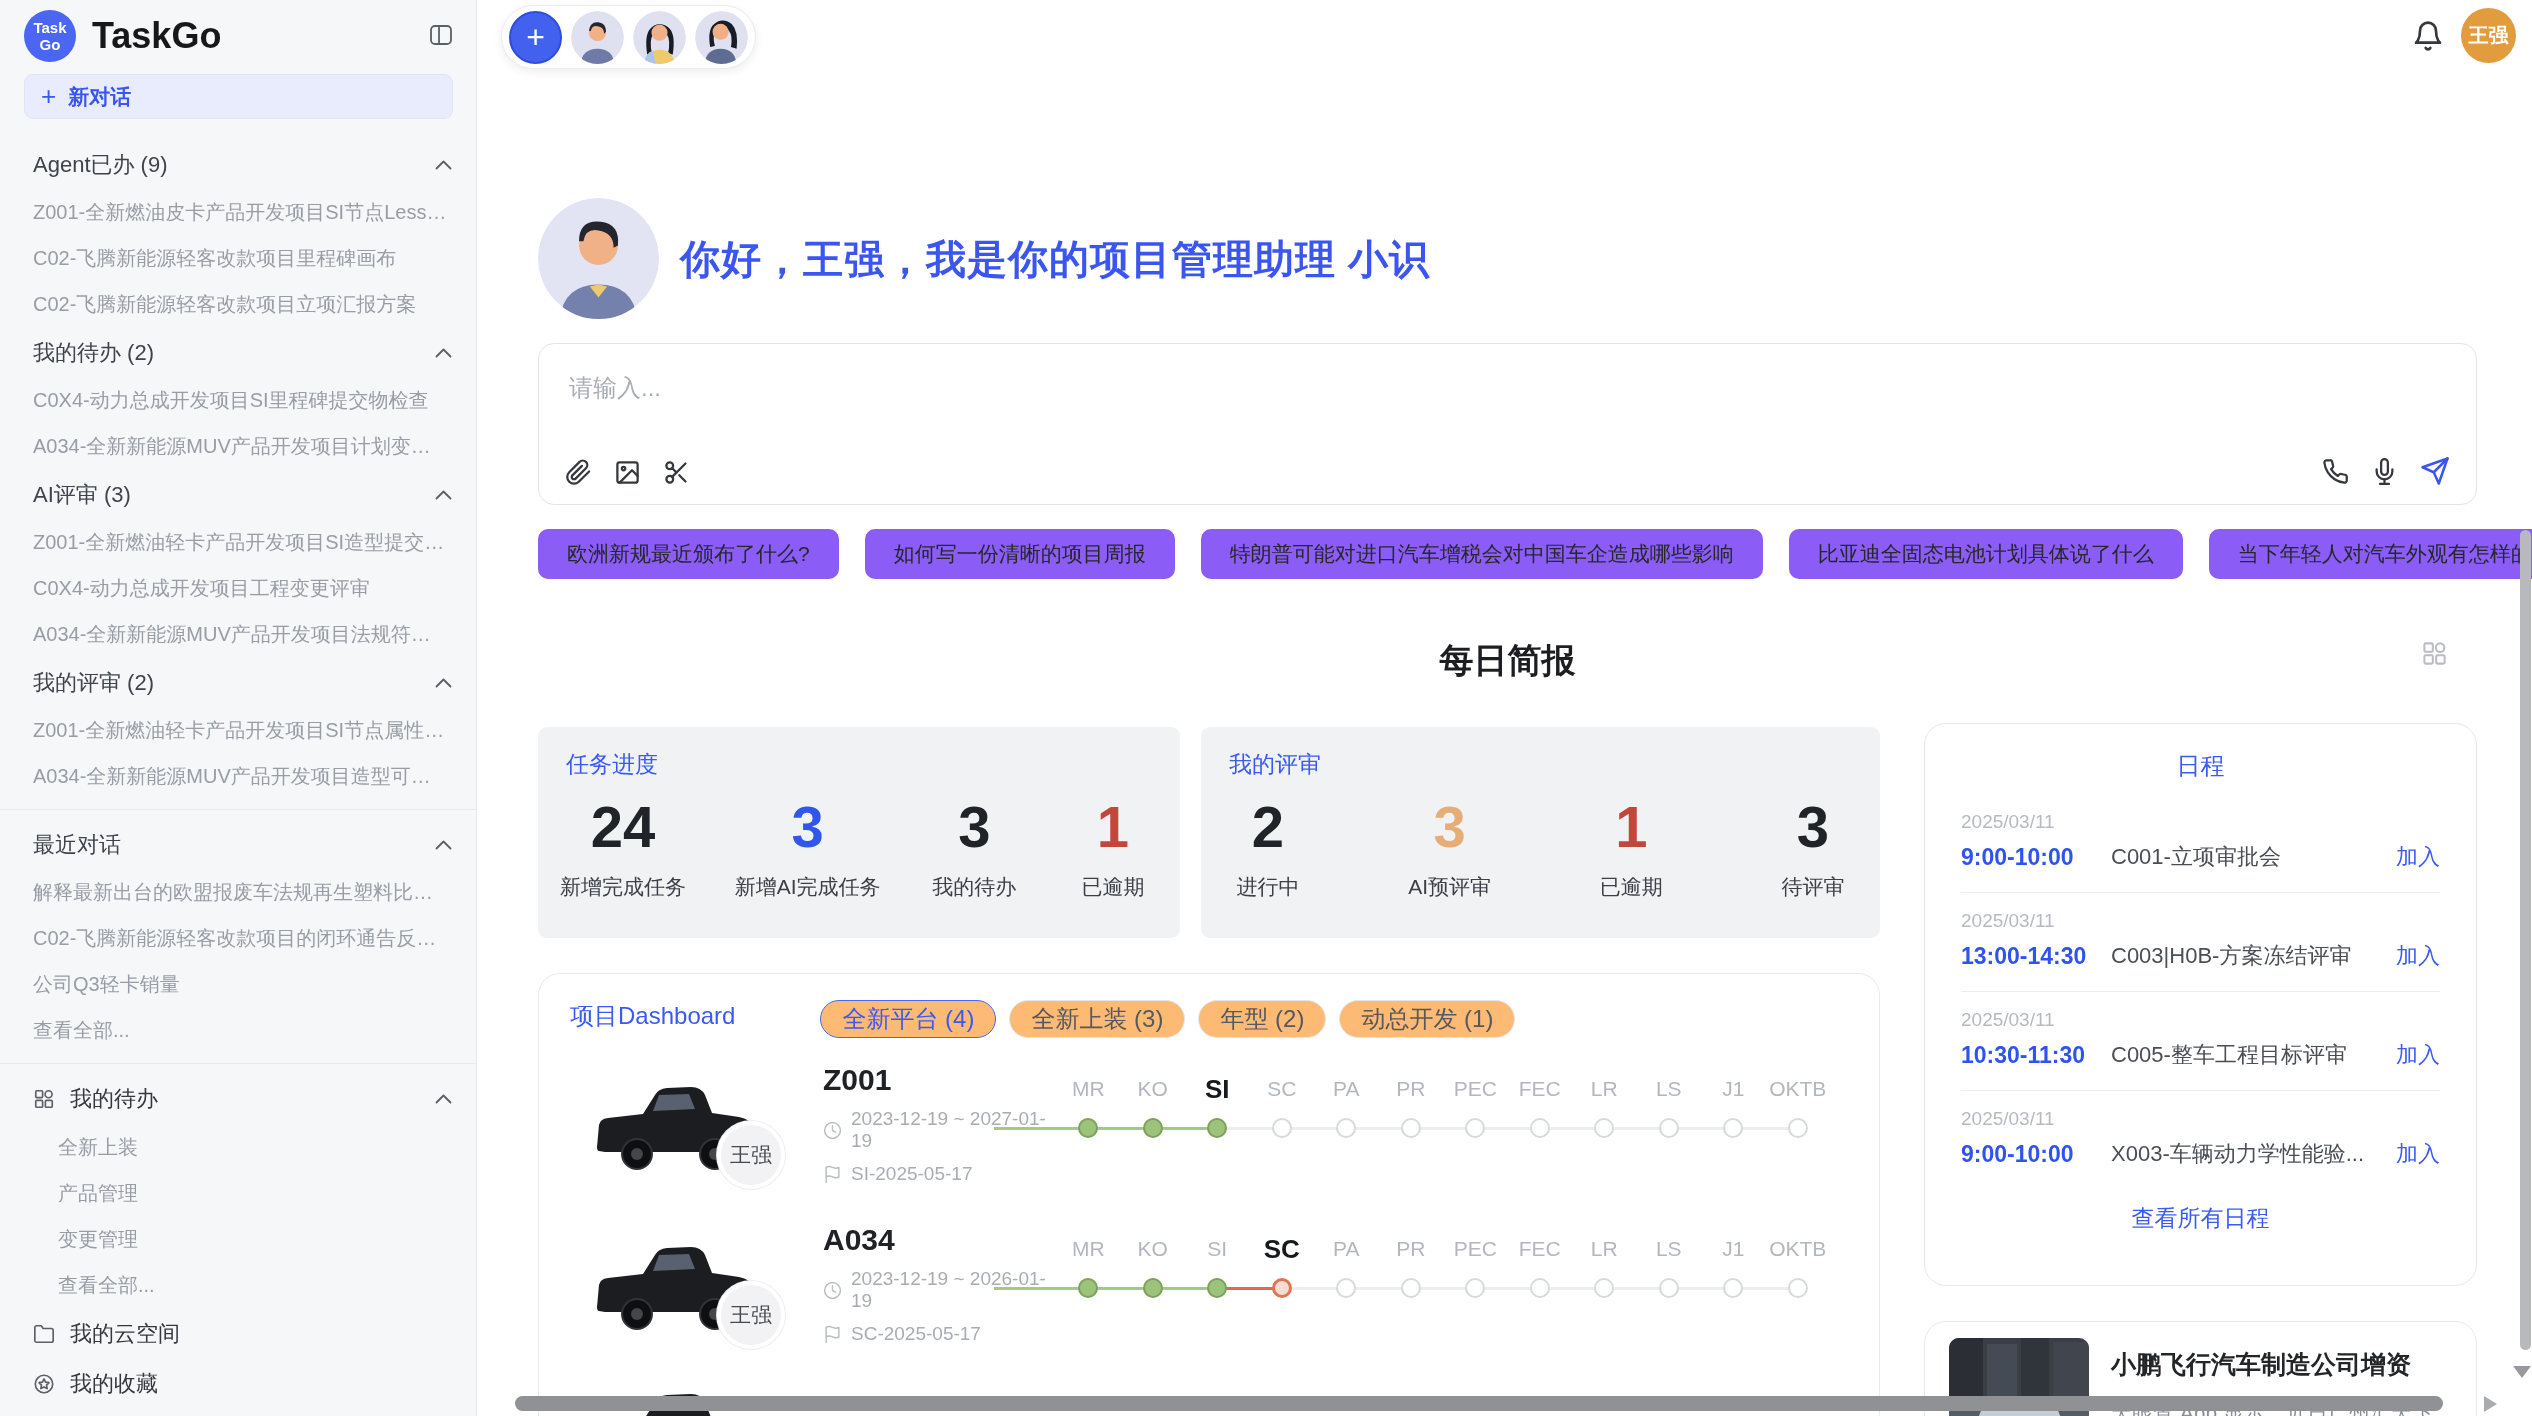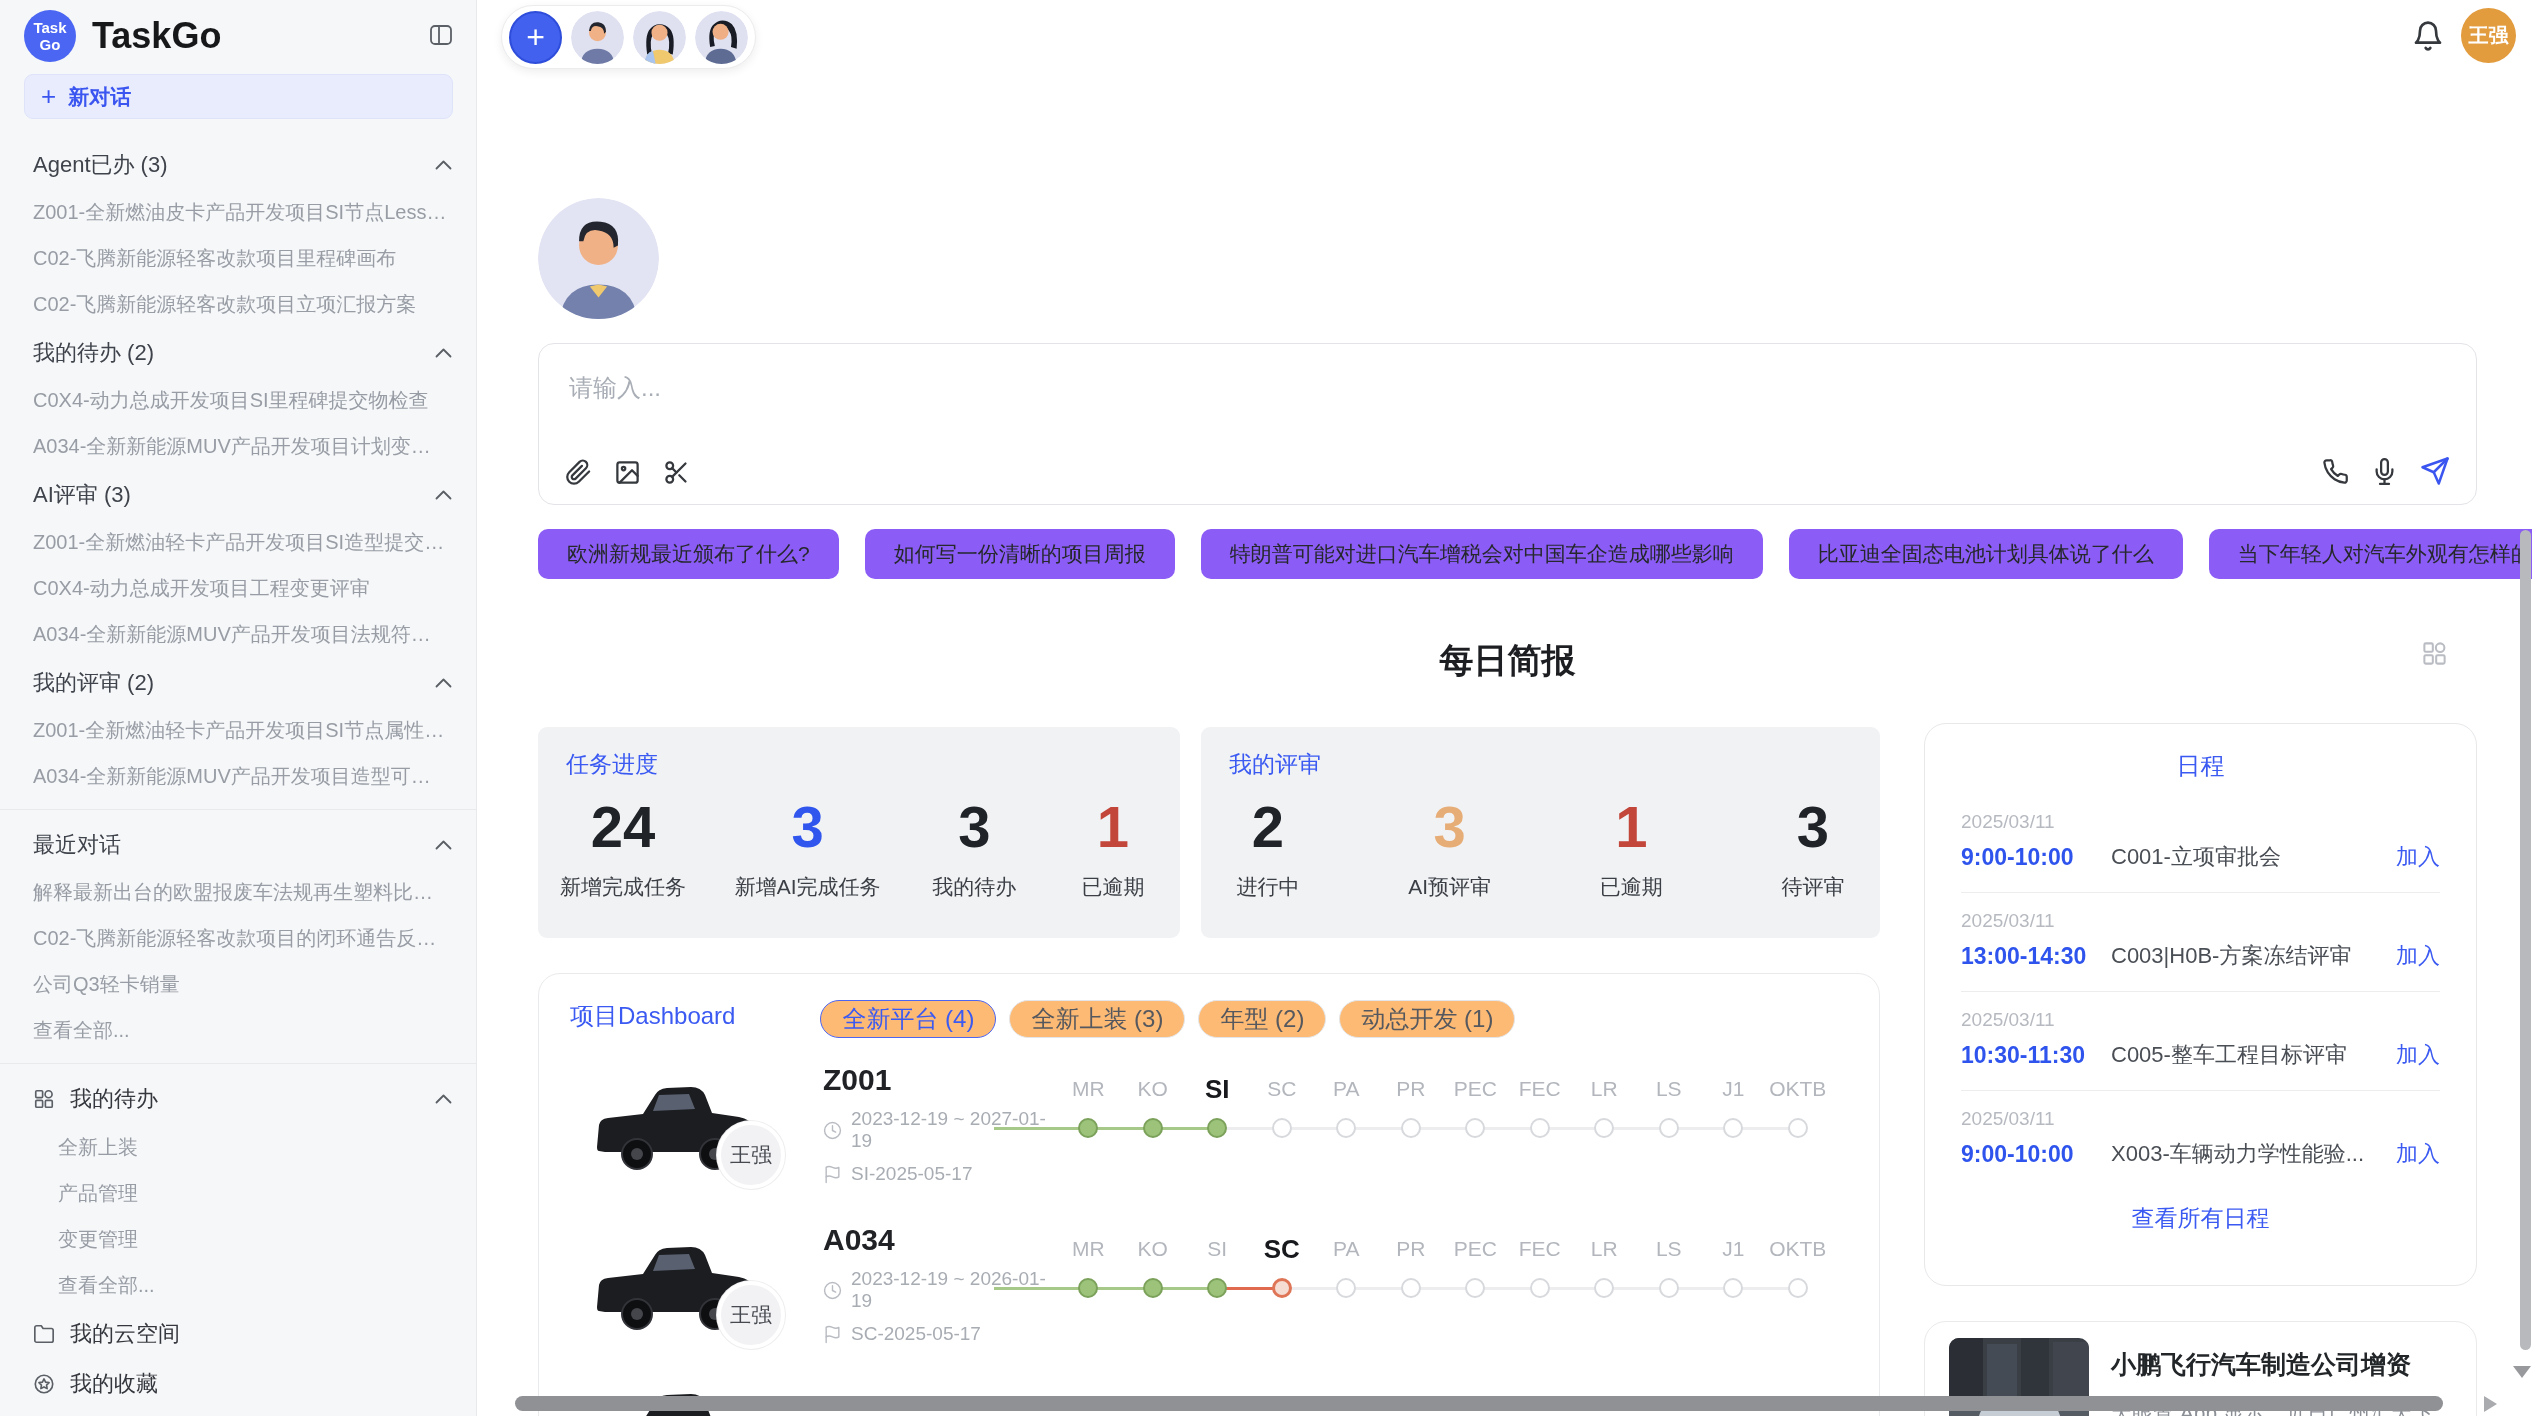--- a/index.html
+++ b/index.html
@@ -186,21 +186,21 @@
         </svg>
     </div>
     <div class="newchat-btn">
       <span class="newchat-plus">+</span>
       <span>新对话</span>
     </div>
 
     <div class="side-scroll">
 
       <div class="sec-header">
-        <span>Agent已办 (3)</span>
+        <span>Agent已办 (9)</span>
         <svg class="chev stroke" viewBox="0 0 17 10">
             <polyline points="1.5,8.5 8.5,1.5 15.5,8.5"></polyline>
           </svg>
       </div>
       <div class="side-item">Z001-全新燃油皮卡产品开发项目SI节点Lesson Learn报告</div>
       <div class="side-item">C02-飞腾新能源轻客改款项目里程碑画布</div>
       <div class="side-item">C02-飞腾新能源轻客改款项目立项汇报方案</div>
 
       <div class="sec-header">
         <span>我的待办 (2)</span>
@@ -321,20 +321,21 @@
 
     <div class="hero-avatar">
       <svg viewBox="0 0 56 56">
           <circle cx="28" cy="28" r="28" fill="#e3e4f3"></circle>
           <circle cx="28" cy="22" r="9" fill="#f0b187"></circle>
           <path d="M19 20q0-10 10-9q9 1 8 11l-2 1q0-7-7-8q-6-1-7 5z" fill="#23262e"></path>
           <path d="M10 56q2-16 18-16q16 0 18 16z" fill="#7381ac"></path>
           <path d="M24 41l4 5 4-5-4-1z" fill="#f0c86e"></path>
         </svg>
     </div>
+    <div class="hero-text">你好，王强，我是你的项目管理助理 小识</div>
 
     <div class="composer">
       <input class="composer-input" placeholder="请输入..." style="">
       <div class="composer-tools-left">
         <svg class="tool-icon stroke dark" viewBox="0 0 24 24">
             <path d="M21.44 11.05l-9.19 9.19a6 6 0 0 1-8.49-8.49l9.19-9.19a4 4 0 0 1 5.66 5.66l-9.2 9.19a2 2 0 0 1-2.83-2.83l8.49-8.48"></path>
           </svg>
         <svg class="tool-icon stroke dark" viewBox="0 0 24 24">
             <rect x="3" y="3" width="18" height="18" rx="2"></rect>
             <circle cx="8.5" cy="8.5" r="1.5"></circle>

